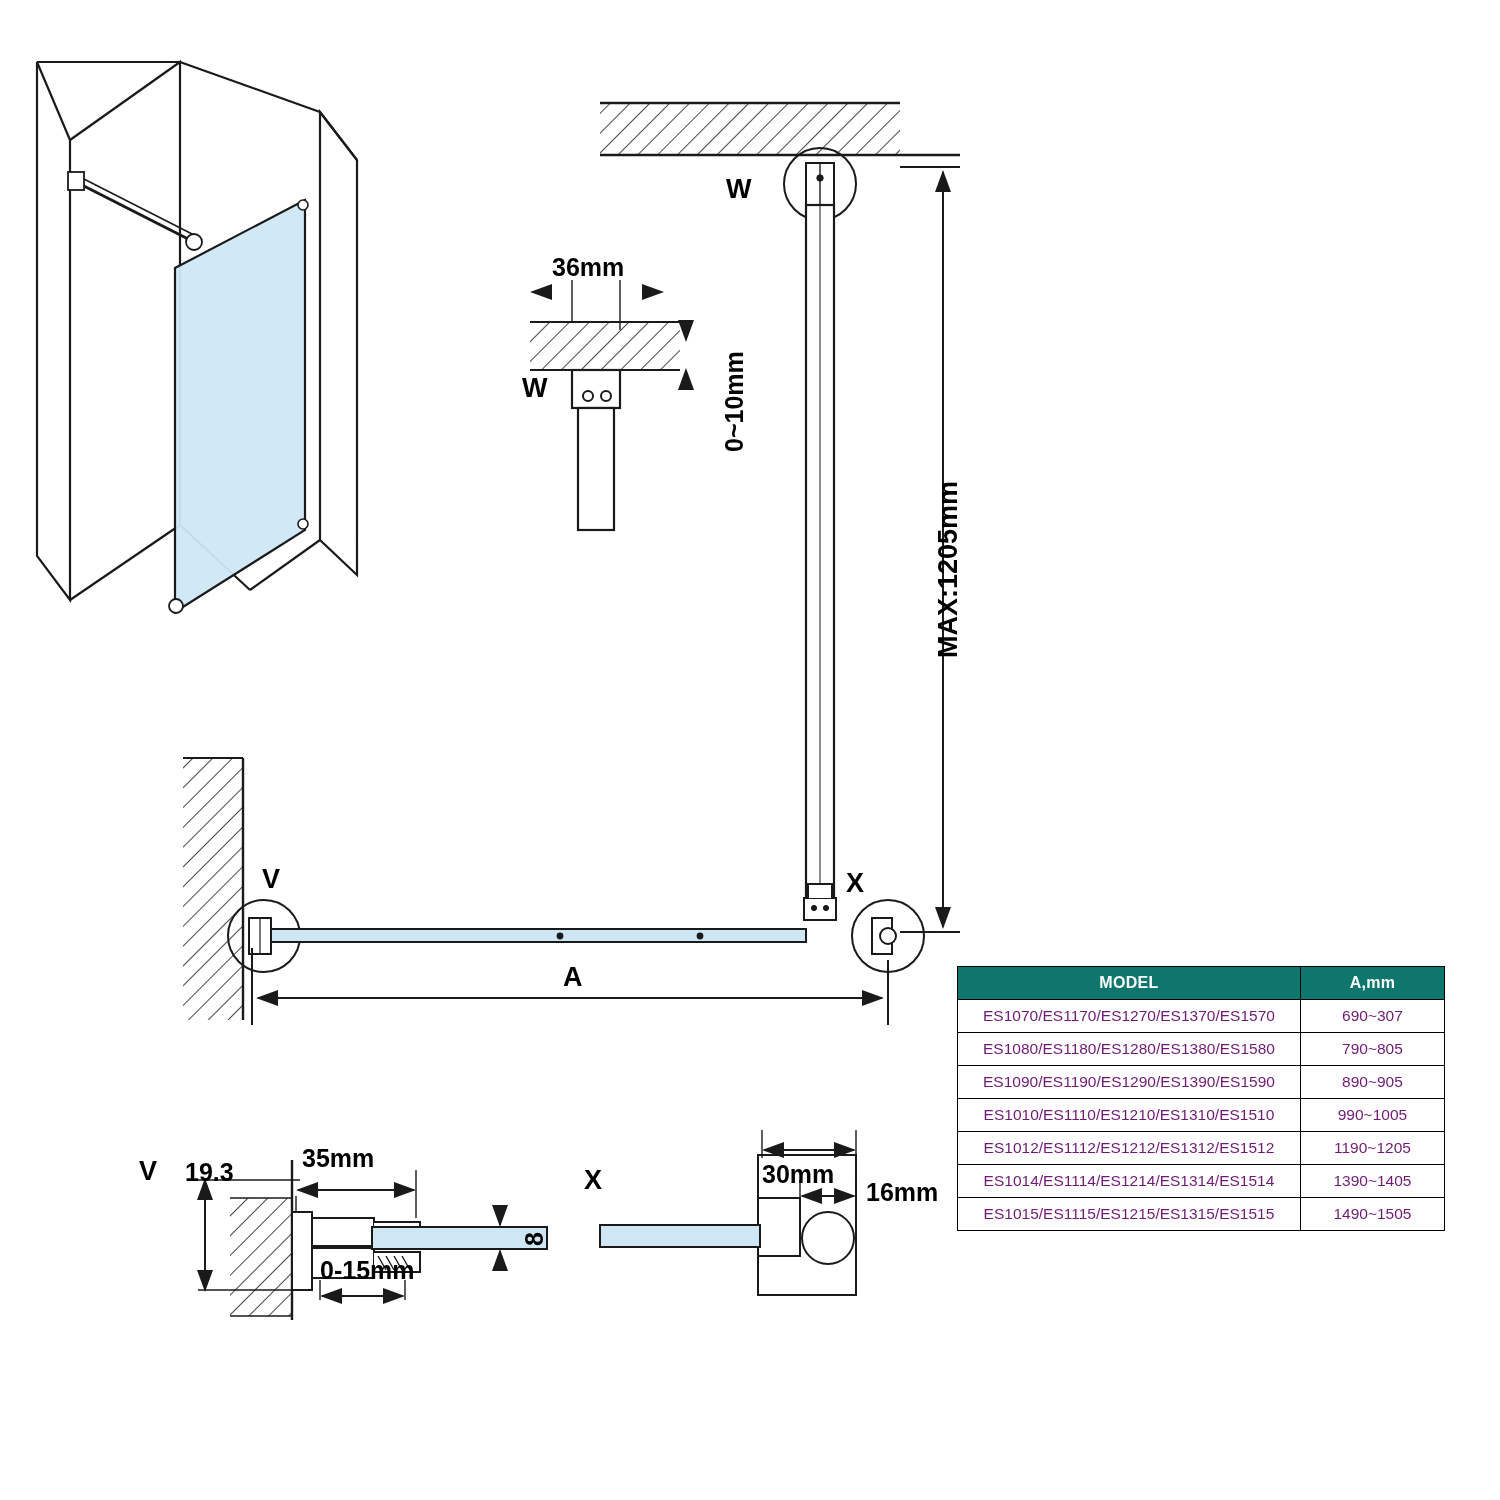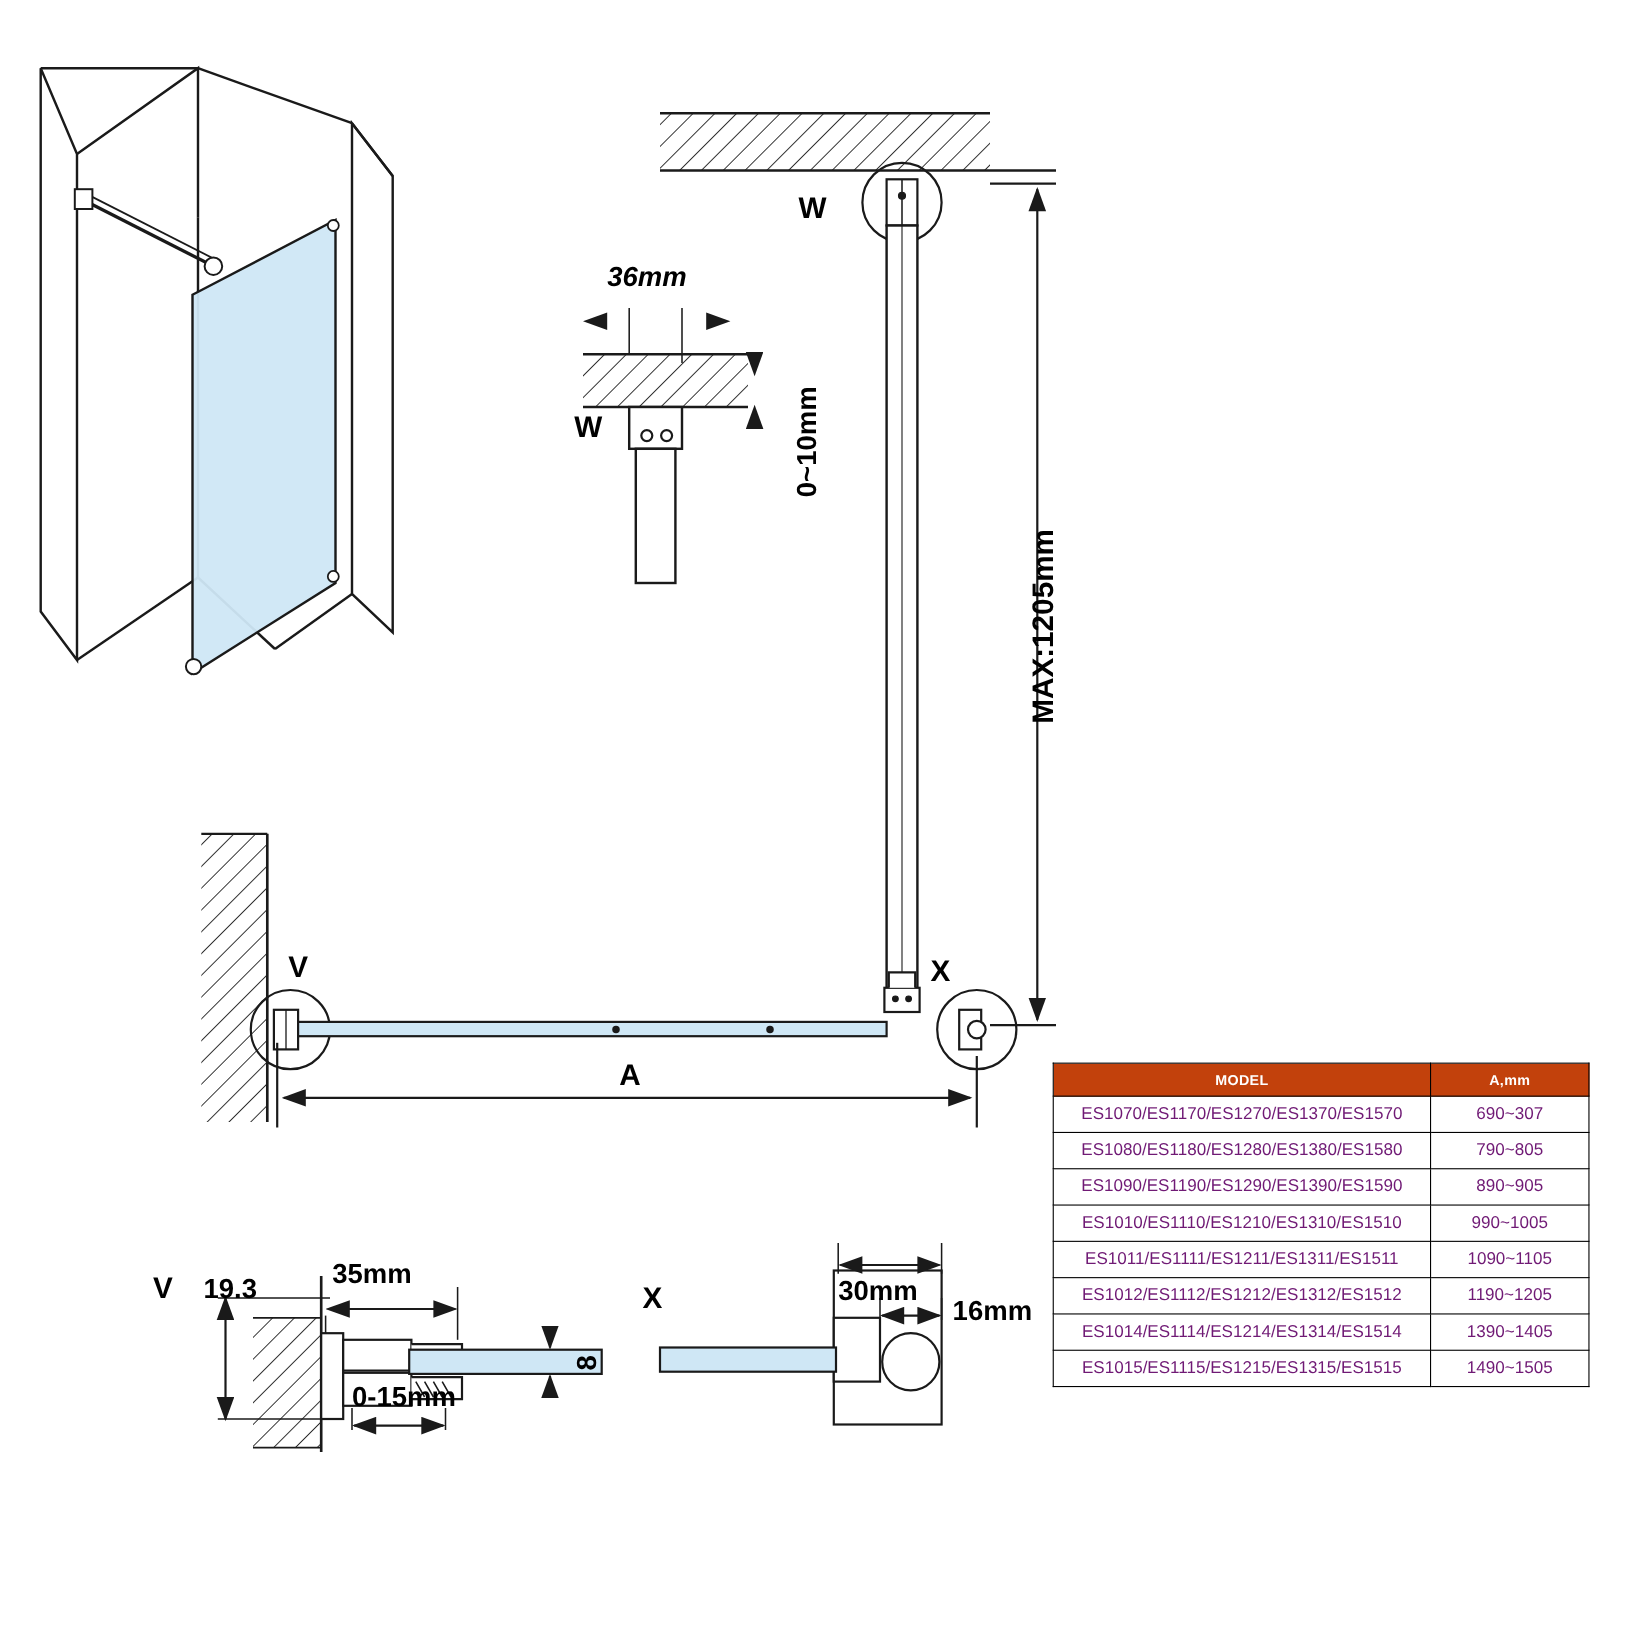--- a/index.html
+++ b/index.html
@@ -37,27 +37,27 @@
     position: absolute;
     left: 957px;
     top: 966px;
     width: 488px;
     border-collapse: collapse;
     font-family: "Liberation Sans", sans-serif;
     font-size: 15.5px;
     background: #fff;
   }
   #spec-table th {
-    background: #c2410c;
+    background: #0f766e;
     color: #fff;
     font-weight: bold;
     padding: 7px 4px;
     text-align: center;
     border: 1px solid #000;
-    font-size: 13px;
+    font-size: 16px;
     letter-spacing: .3px;
   }
   #spec-table td {
     border: 1px solid #000;
     padding: 7px 4px;
     text-align: center;
     color: #701a75;
     white-space: nowrap;
   }
   #spec-table td.model { width: 342px; }
@@ -245,21 +245,21 @@
     </g>
   </svg>
 
   <div class="lbl lbl-lg" style="left:726px;top:176px;">W</div>
   <div class="lbl lbl-lg" style="left:522px;top:375px;">W</div>
   <div class="lbl lbl-lg" style="left:262px;top:866px;">V</div>
   <div class="lbl lbl-lg" style="left:846px;top:870px;">X</div>
   <div class="lbl lbl-lg" style="left:139px;top:1158px;">V</div>
   <div class="lbl lbl-lg" style="left:584px;top:1167px;">X</div>
 
-  <div class="lbl lbl-md" style="left:552px;top:240px;font-style:italic;">36mm</div>
+  <div class="lbl lbl-md" style="left:552px;top:255px;">36mm</div>
   <div class="lbl lbl-md rot90" style="left:722px;top:452px;">0~10mm</div>
   <div class="lbl lbl-lg rot90" style="left:935px;top:658px;">MAX:1205mm</div>
   <div class="lbl lbl-lg" style="left:563px;top:964px;">A</div>
 
   <div class="lbl lbl-md" style="left:302px;top:1146px;">35mm</div>
   <div class="lbl lbl-md" style="left:185px;top:1160px;">19.3</div>
   <div class="lbl lbl-md" style="left:320px;top:1258px;">0-15mm</div>
   <div class="lbl lbl-md rot90" style="left:522px;top:1246px;">8</div>
   <div class="lbl lbl-md" style="left:762px;top:1162px;">30mm</div>
   <div class="lbl lbl-md" style="left:866px;top:1180px;">16mm</div>
@@ -282,24 +282,20 @@
         </tr>
         <tr>
           <td class="model">ES1090/ES1190/ES1290/ES1390/ES1590</td>
           <td class="dim">890~905</td>
         </tr>
         <tr>
           <td class="model">ES1010/ES1110/ES1210/ES1310/ES1510</td>
           <td class="dim">990~1005</td>
         </tr>
         <tr>
-          <td class="model">ES1011/ES1111/ES1211/ES1311/ES1511</td>
-          <td class="dim">1090~1105</td>
-        </tr>
-        <tr>
           <td class="model">ES1012/ES1112/ES1212/ES1312/ES1512</td>
           <td class="dim">1190~1205</td>
         </tr>
         <tr>
           <td class="model">ES1014/ES1114/ES1214/ES1314/ES1514</td>
           <td class="dim">1390~1405</td>
         </tr>
         <tr>
           <td class="model">ES1015/ES1115/ES1215/ES1315/ES1515</td>
           <td class="dim">1490~1505</td>

